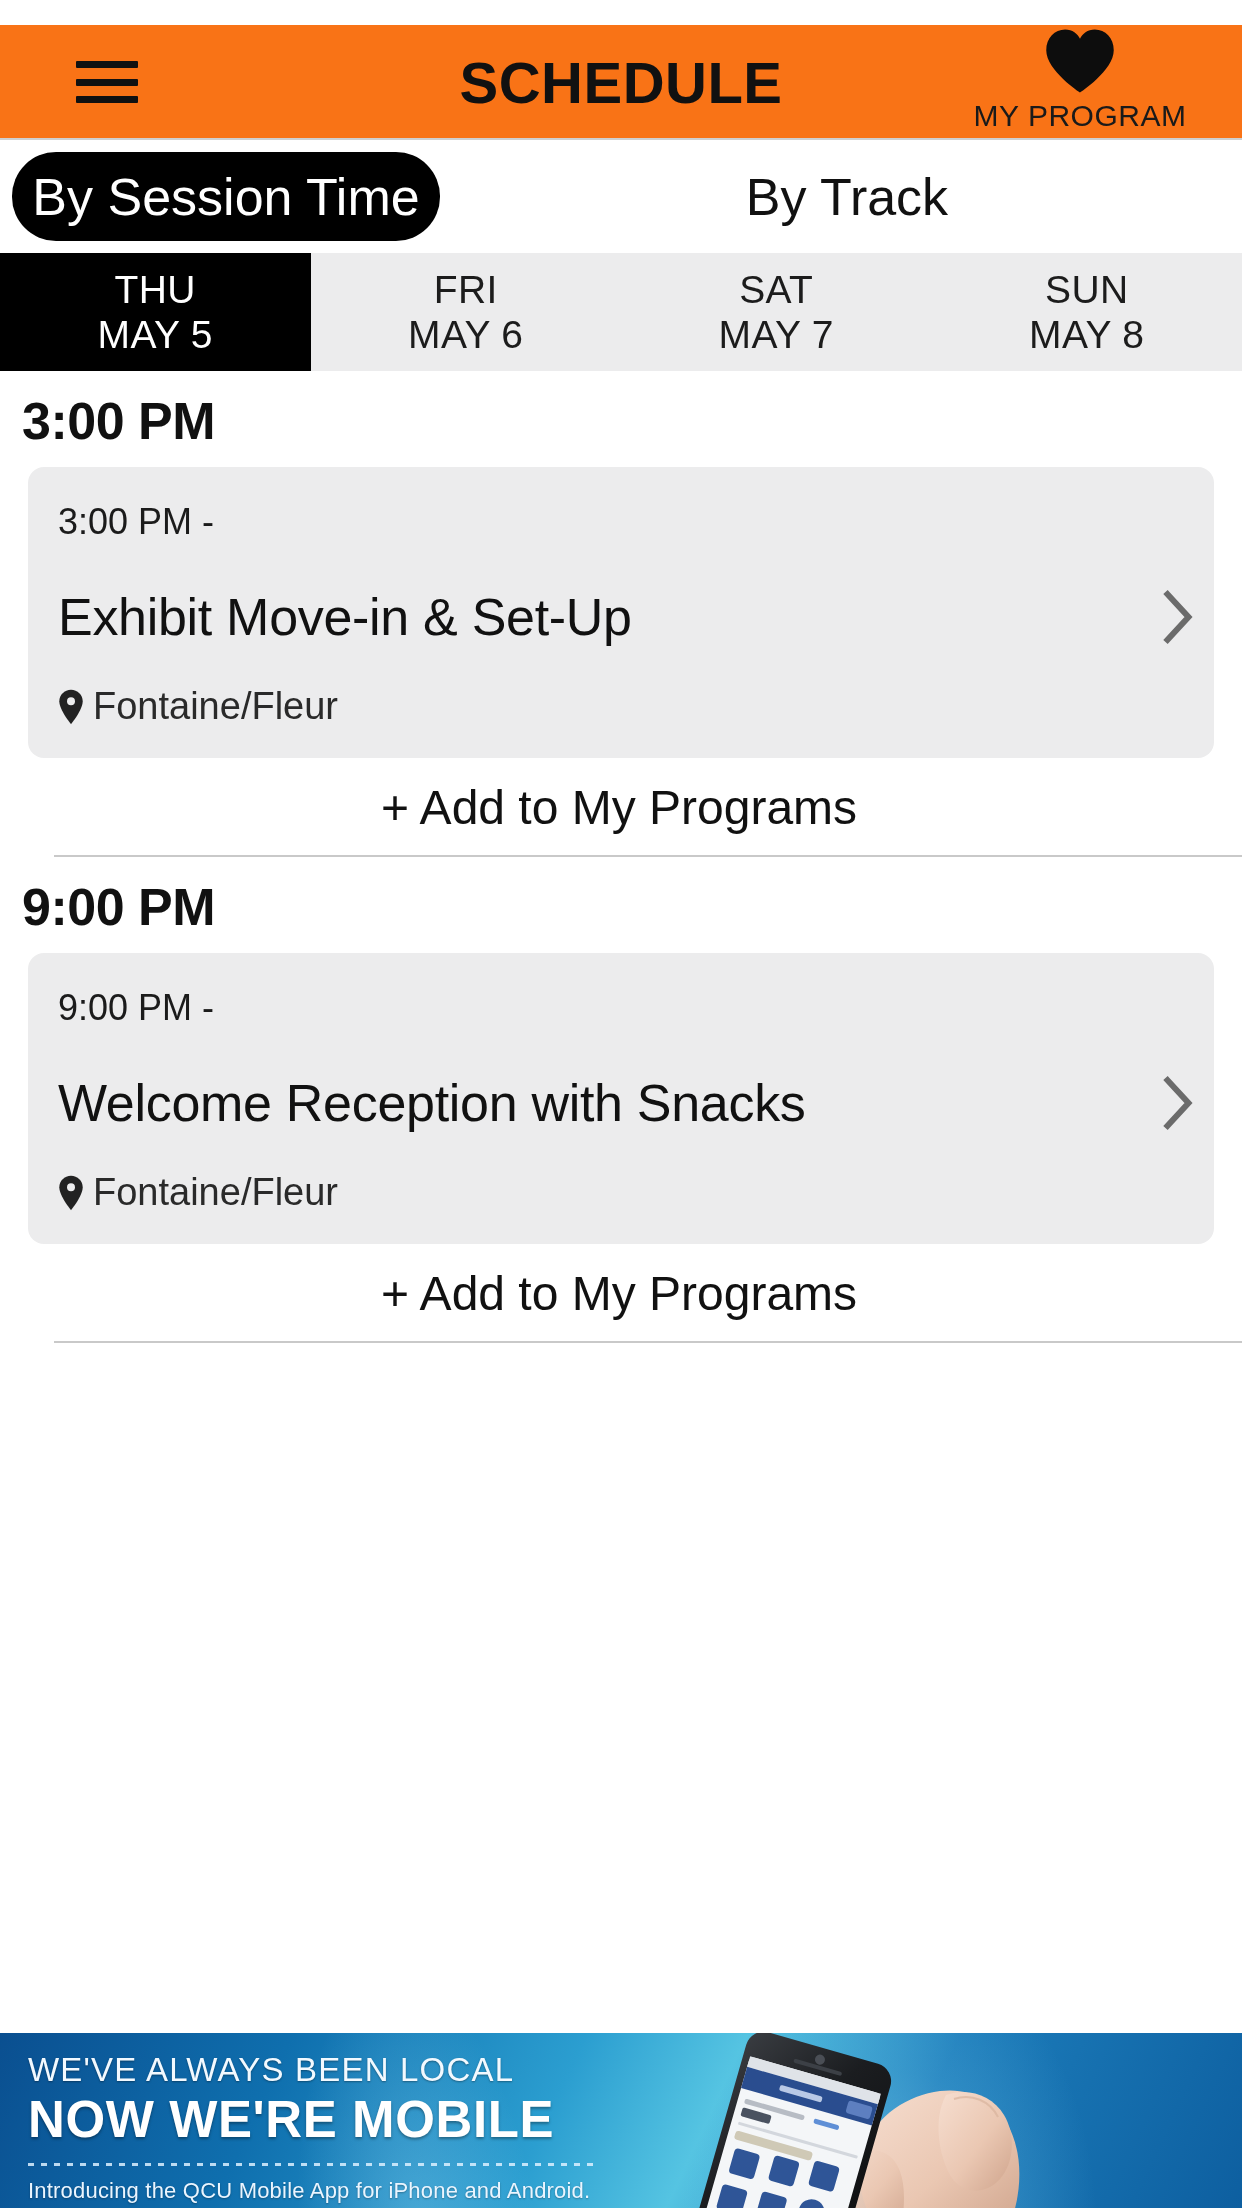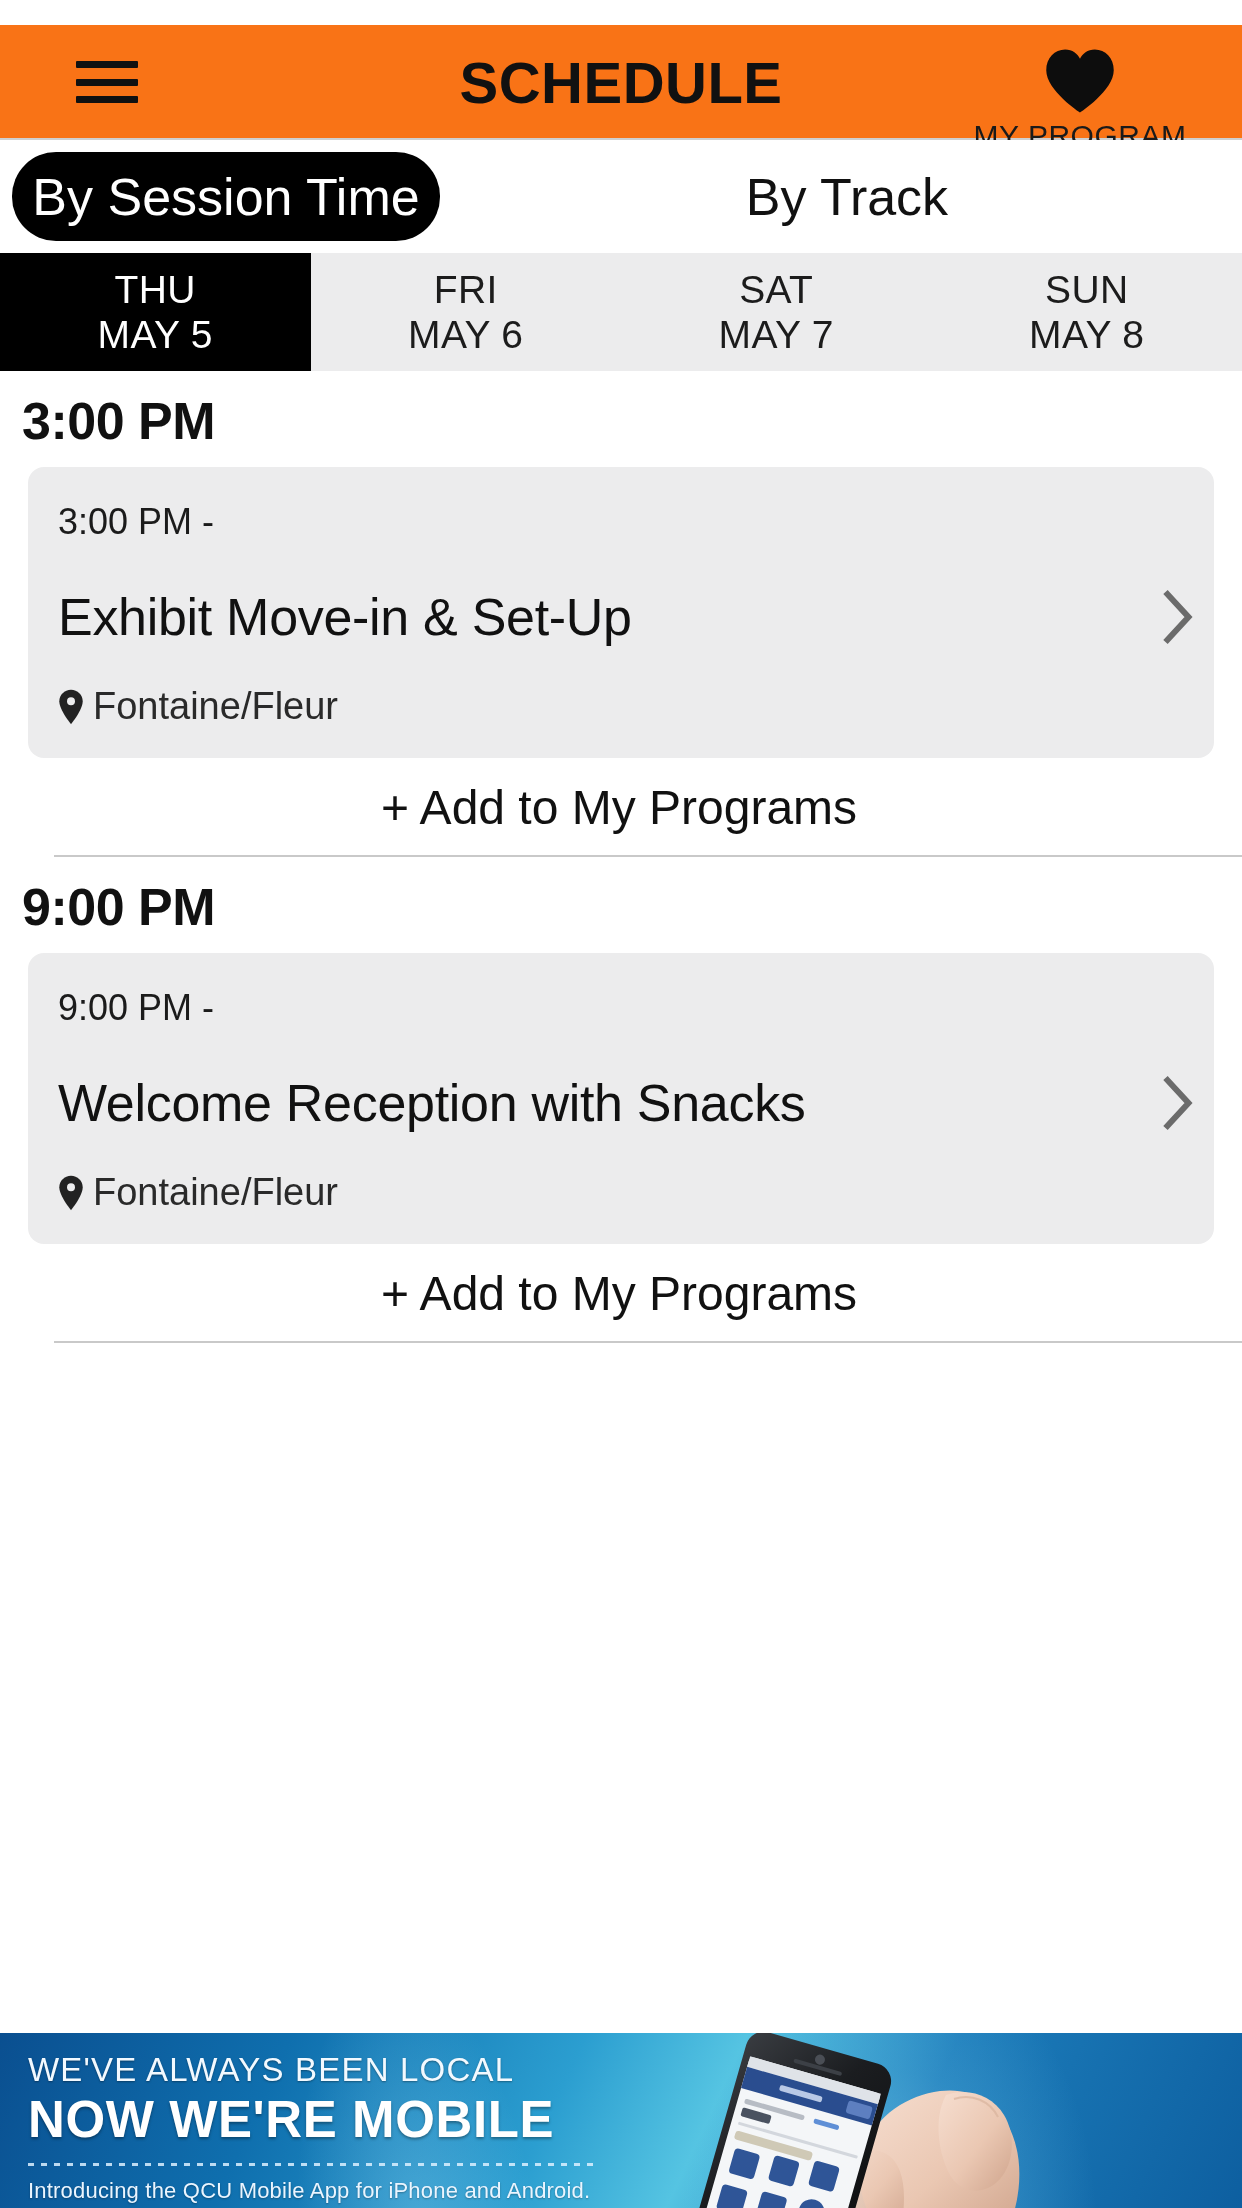--- a/index.html
+++ b/index.html
@@ -30,21 +30,21 @@
   .hamburger span { display:block; width:100%; height:7px; background:#111; border-radius:1px; }
 
   .header-title {
     position:absolute; left:0; top:0; width:1242px; height:115px;
     display:flex; align-items:center; justify-content:center;
     font-size:58px; font-weight:bold; color:#111;
     letter-spacing:0.5px;
   }
 
   .my-program {
-    position:absolute; right:42px; top:22px;
+    position:absolute; right:42px; top:2px;
     width:240px;
     display:flex; flex-direction:column; align-items:center;
     cursor:pointer;
     justify-content:flex-end;
   }
   .heart-icon { width:72px; height:68px; display:block; }
   .my-program-label {
     margin-top:4px;
     font-size:30px; color:#1a1a1a; letter-spacing:0.5px; white-space:nowrap;
   }

